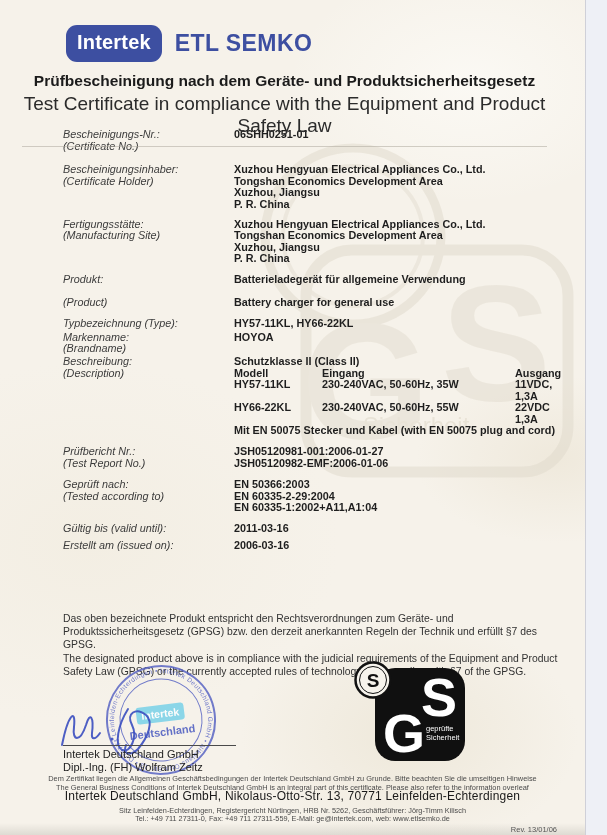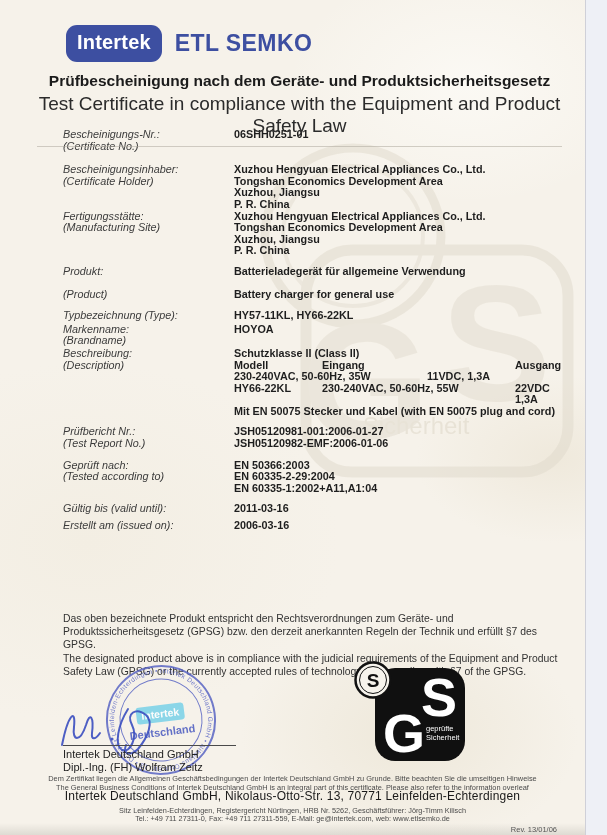--- a/index.html
+++ b/index.html
@@ -26,21 +26,21 @@
   }
   
   .logo-row{position:absolute;left:66px;top:25px;display:flex;align-items:center;z-index:3;}
   .logo-badge{
     background:#3d4fa1;color:#fff;font-weight:bold;font-size:20px;
     padding:6px 11px 8px 11px;border-radius:11px;letter-spacing:.2px;
   }
   .brand-text{color:#3d4fa1;font-weight:bold;font-size:23px;margin-left:13px;letter-spacing:.4px;}
   
   .title-block{
-    position:absolute;left:37px;top:72px;width:525px;text-align:center;z-index:3;
+    position:absolute;left:22px;top:72px;width:525px;text-align:center;z-index:3;
     border-bottom:1px solid rgba(175,170,158,.55);padding-bottom:9px;
   }
   .title-de{font-weight:bold;font-size:15.5px;color:#1b1b1b;}
   .title-en{font-size:19px;color:#2b2b2b;margin-top:3px;}
   
   .fields{position:absolute;left:63px;top:129px;width:500px;z-index:2;font-size:10.8px;line-height:11.6px;}
   .row{display:flex;}
   .lbl{width:171px;flex:none;font-style:italic;color:#3c3c3c;}
   .val{font-weight:bold;color:#1e1e1e;}
   .desc-table .trow{display:flex;}
@@ -91,21 +91,21 @@
   <div class="fields">
 
     <div class="row" style="margin-bottom:12px">
       <div class="lbl">
         <div>Bescheinigungs-Nr.:</div>
         <div>(Certificate No.)</div>
       </div>
       <div class="val">06SHH0251-01</div>
     </div>
 
-    <div class="row" style="">
+    <div class="row" style="margin-bottom:8px">
       <div class="lbl">
         <div>Bescheinigungsinhaber:</div>
         <div>(Certificate Holder)</div>
       </div>
       <div class="val">
         <div>Xuzhou Hengyuan Electrical Appliances Co., Ltd.</div>
         <div>Tongshan Economics Development Area</div>
         <div>Xuzhou, Jiangsu</div>
         <div>P. R. China</div>
       </div>
@@ -153,20 +153,21 @@
         <div>(Description)</div>
       </div>
       <div class="val desc-table">
         <div>Schutzklasse II (Class II)</div>
         <div class="trow">
           <div class="c1">Modell</div>
           <div class="c2">Eingang</div>
           <div class="c3">Ausgang</div>
         </div>
         <div class="trow">
+          <div class="c1">HY57-11KL</div>
           <div class="c2">230-240VAC, 50-60Hz, 35W</div>
           <div class="c3">11VDC, 1,3A</div>
         </div>
         <div class="trow">
           <div class="c1">HY66-22KL</div>
           <div class="c2">230-240VAC, 50-60Hz, 55W</div>
           <div class="c3">22VDC 1,3A</div>
         </div>
         <div>Mit EN 50075 Stecker und Kabel (with EN 50075 plug and cord)</div>
       </div>

